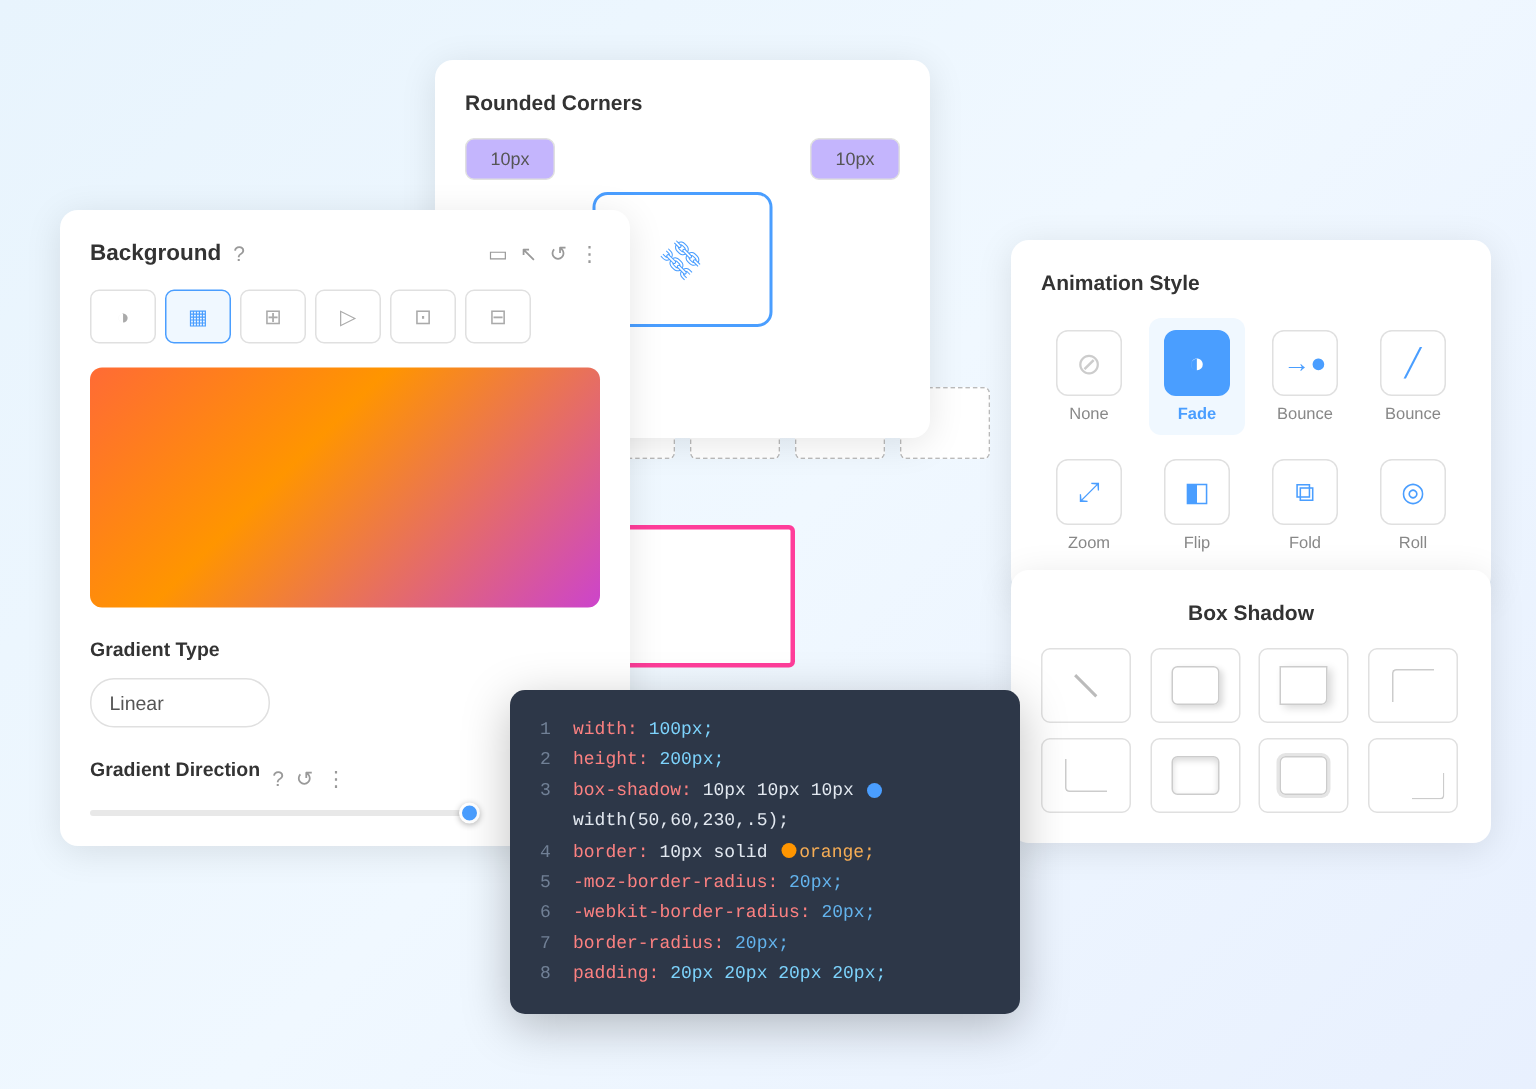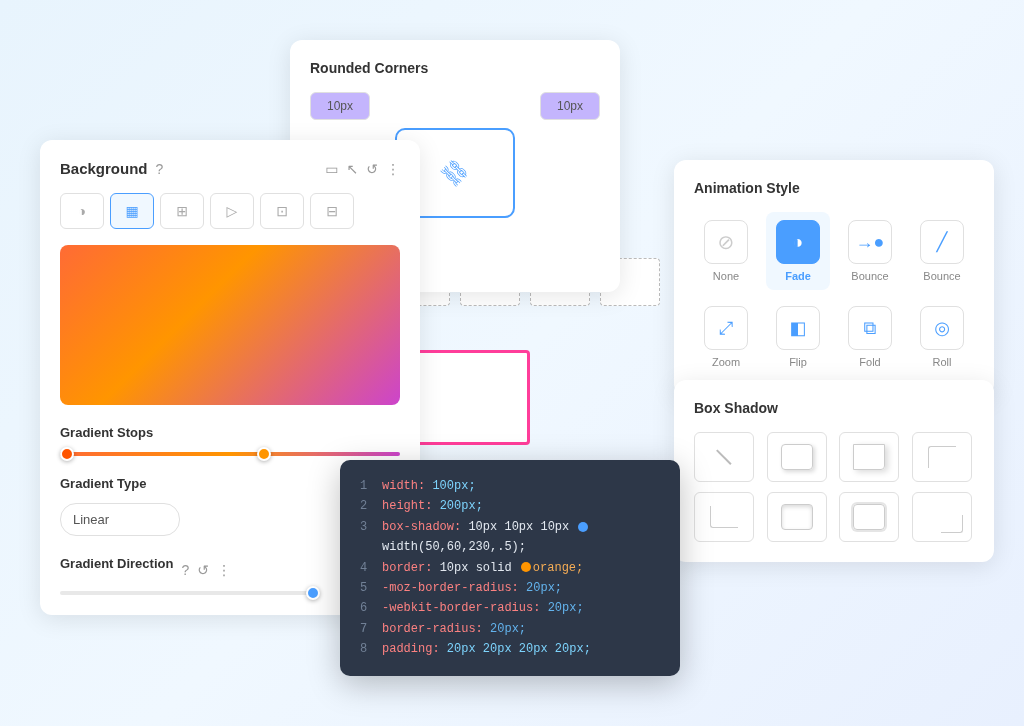--- a/index.html
+++ b/index.html
@@ -298,20 +298,21 @@
       width: 320px;
       padding: 20px;
       z-index: 10;
     }
 
     .shadow-title {
       font-size: 14px;
       font-weight: 600;
       color: #333;
       margin-bottom: 16px;
+      text-align: center;
     }
 
     .shadow-grid {
       display: grid;
       grid-template-columns: repeat(4, 1fr);
       gap: 10px;
     }
 
     .shadow-item {
       width: 60px;
@@ -449,27 +450,20 @@
     <button class="bg-type-btn">◑</button>
     <button class="bg-type-btn active">▦</button>
     <button class="bg-type-btn">⊞</button>
     <button class="bg-type-btn">▷</button>
     <button class="bg-type-btn">⊡</button>
     <button class="bg-type-btn">⊟</button>
   </div>
 
   <div class="gradient-preview"></div>
 
-  <div class="gradient-stops">
-    <div class="section-label">Gradient Stops</div>
-    <div class="stops-track">
-      <div class="stop-handle stop-left"></div>
-      <div class="stop-handle stop-right"></div>
-    </div>
-  </div>
 
   <div class="gradient-type-section">
     <div class="section-label">Gradient Type</div>
     <input class="type-input" type="text" value="Linear" style="">
   </div>
 
   <div class="gradient-dir-section">
     <div class="dir-header">
       <span class="section-label">Gradient Direction</span>
       <span class="panel-icon">?</span>

